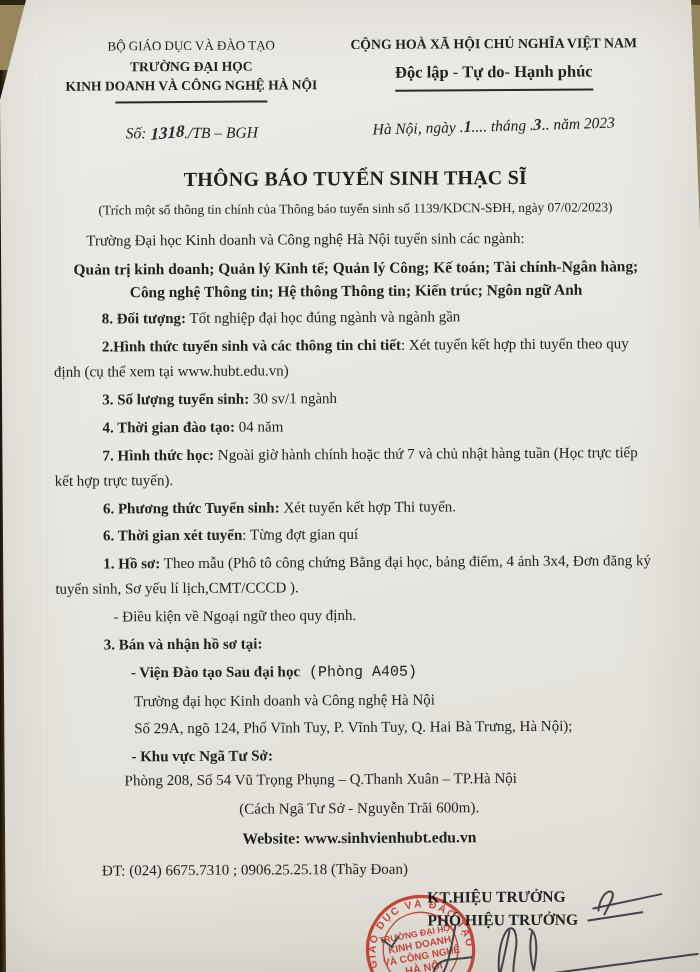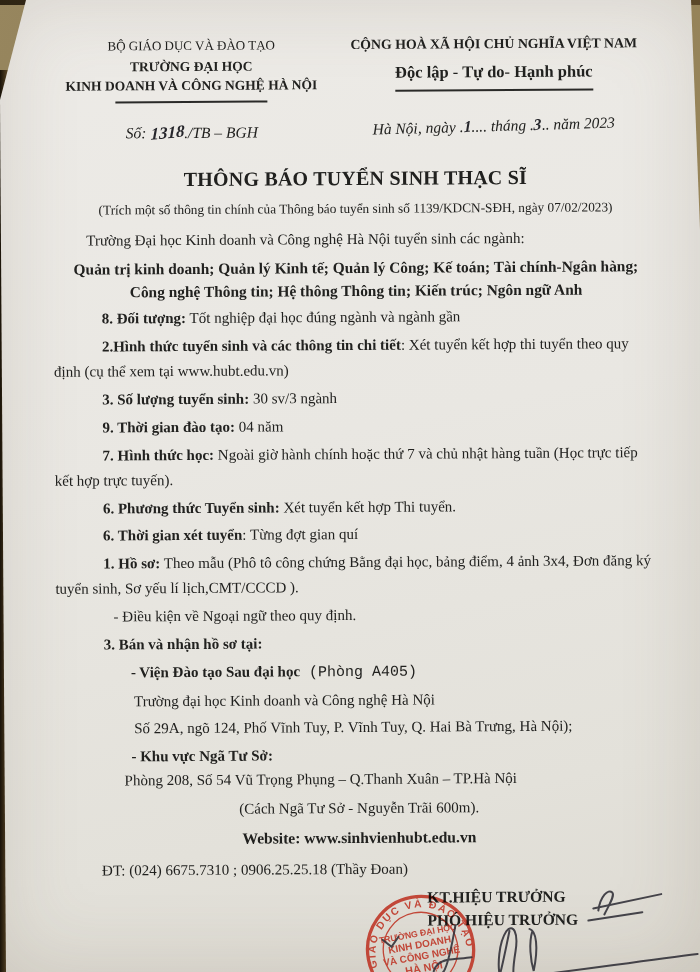--- a/index.html
+++ b/index.html
@@ -86,22 +86,22 @@
 
     <div class="title">THÔNG BÁO TUYỂN SINH THẠC SĨ</div>
     <div class="subtitle">(Trích một số thông tin chính của Thông báo tuyển sinh số 1139/KDCN-SĐH, ngày 07/02/2023)</div>
 
     <p class="intro">Trường Đại học Kinh doanh và Công nghệ Hà Nội tuyển sinh các ngành:</p>
     <p class="majors m1">Quản trị kinh doanh; Quản lý Kinh tế; Quản lý Công; Kế toán; Tài chính-Ngân hàng;</p>
     <p class="majors">Công nghệ Thông tin; Hệ thông Thông tin; Kiến trúc; Ngôn ngữ Anh</p>
 
     <p class="item"><span class="b">8. Đối tượng:</span><span> Tốt nghiệp đại học đúng ngành và ngành gần</span></p>
     <p class="item"><span class="b">2.Hình thức tuyển sinh và các thông tin chi tiết</span><span>: Xét tuyển kết hợp thi tuyển theo quy định (cụ thể xem tại www.hubt.edu.vn)</span></p>
-    <p class="item"><span class="b">3. Số lượng tuyển sinh:</span><span> 30 sv/3 ngành</span></p>
-    <p class="item"><span class="b">9. Thời gian đào tạo:</span><span> 04 năm</span></p>
+    <p class="item"><span class="b">3. Số lượng tuyển sinh:</span><span> 30 sv/1 ngành</span></p>
+    <p class="item"><span class="b">4. Thời gian đào tạo:</span><span> 04 năm</span></p>
     <p class="item"><span class="b">7. Hình thức học:</span><span> Ngoài giờ hành chính hoặc thứ 7 và chủ nhật hàng tuần (Học trực tiếp kết hợp trực tuyến).</span></p>
     <p class="item"><span class="b">6. Phương thức Tuyển sinh:</span><span> Xét tuyển kết hợp Thi tuyển.</span></p>
     <p class="item"><span class="b">6. Thời gian xét tuyển</span><span>: Từng đợt gian quí</span></p>
     <p class="item"><span class="b">1. Hồ sơ:</span><span> Theo mẫu (Phô tô công chứng Bằng đại học, bảng điểm, 4 ảnh 3x4, Đơn đăng ký tuyển sinh, Sơ yếu lí lịch,CMT/CCCD ).</span></p>
 
     <p class="note-line">- Điều kiện về Ngoại ngữ theo quy định.</p>
     <p class="item"><span class="b">3. Bán và nhận hồ sơ tại:</span></p>
 
     <p class="sub-line"><span>- Viện Đào tạo Sau đại học</span><span class="r"> (Phòng A405)</span></p>
     <p class="addr-line">Trường đại học Kinh doanh và Công nghệ Hà Nội</p>

